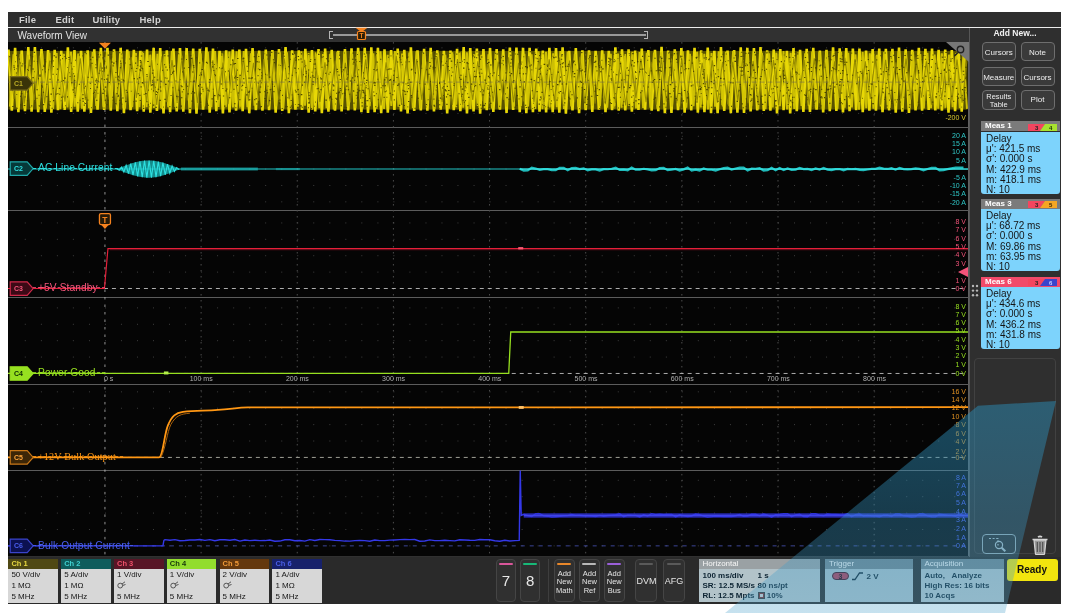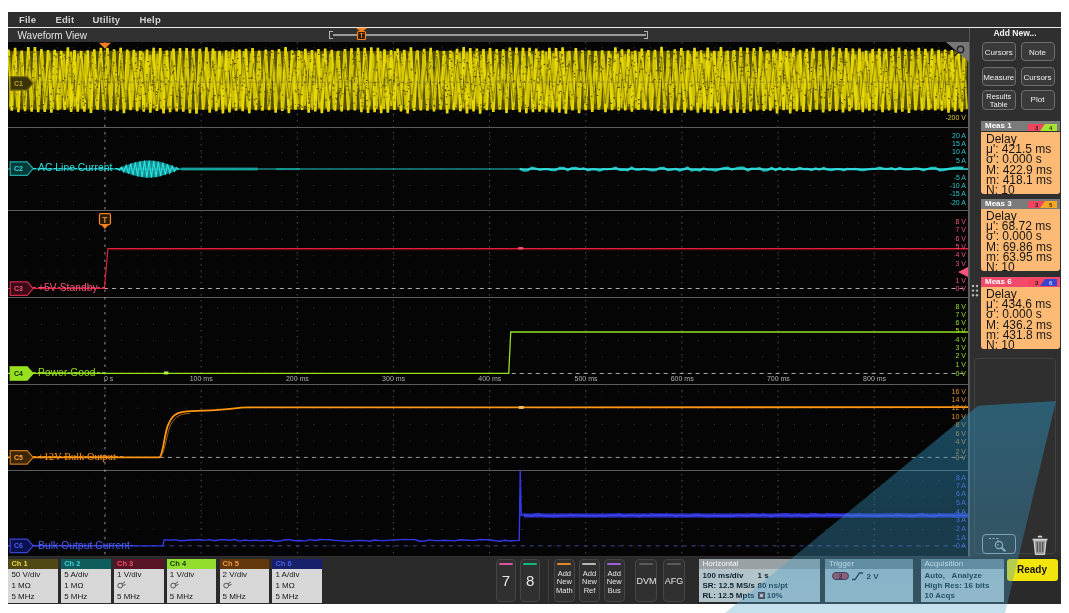--- a/index.html
+++ b/index.html
@@ -15,21 +15,21 @@
   .chhead{height:10.5px;font-size:7.5px;font-weight:bold;line-height:10.5px;padding-left:3px;}
   .chbody{height:33.5px;background:#d7d7d7;color:#161616;font-size:8px;line-height:10.8px;padding:1px 0 0 3px;}
   .btn78{position:absolute;top:547.2px;width:20.5px;height:43.5px;background:#303030;border:1px solid #454545;border-radius:4px;color:#e8e8e8;font-size:15px;text-align:center;padding-top:12px;}
   .stripe{position:absolute;top:3.2px;left:2.5px;width:14px;height:2.5px;border-radius:1px;}
   .addbtn{position:absolute;top:547.2px;width:21.5px;height:43.5px;background:#303030;border:1px solid #454545;border-radius:4px;color:#e4e4e4;font-size:7.5px;line-height:8.6px;text-align:center;padding-top:10px;}
   .stpanel{position:absolute;top:547px;height:43px;}
   .sthead{height:10.5px;background:#9aa1a4;color:#f6f6f6;font-size:8px;line-height:10.5px;padding-left:4px;}
   .stbody{background:#b2c3c9;color:#0d2433;font-size:8px;font-weight:bold;line-height:10.2px;padding:1.5px 0 0 4px;}
   .rbtn{position:absolute;background:#3a3a3a;border:1px solid #6e6e6e;border-radius:4px;color:#ededed;font-size:8px;text-align:center;}
   .meashead{position:absolute;left:973px;width:78.5px;height:10px;background:#7b7b7b;color:#fff;font-size:8px;font-weight:bold;line-height:10px;padding-left:4px;}
-  .measbody{position:absolute;left:973px;width:78.5px;background:#fdba74;color:#151515;font-size:12px;line-height:10.35px;padding:1.5px 0 0 5px;border-radius:0 0 3px 3px;}
+  .measbody{position:absolute;left:973px;width:78.5px;background:#7dd3fc;color:#151515;font-size:10px;line-height:10.35px;padding:1.5px 0 0 5px;border-radius:0 0 3px 3px;}
 </style>
 </head>
 <body>
 <div id="page">
   <div id="scope">
     <div class="abs" style="left:0;top:0;width:1053px;height:15px;background:#2e2e2e;"></div>
     <div class="mitem" style="left:11px;">File</div>
     <div class="mitem" style="left:47.5px;">Edit</div>
     <div class="mitem" style="left:84.5px;">Utility</div>
     <div class="mitem" style="left:131.5px;">Help</div>

